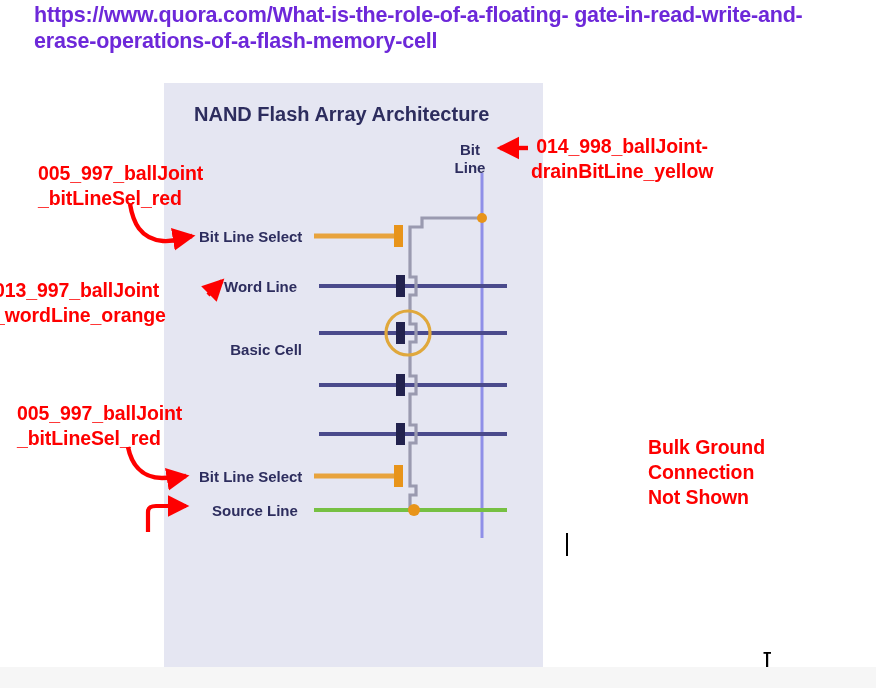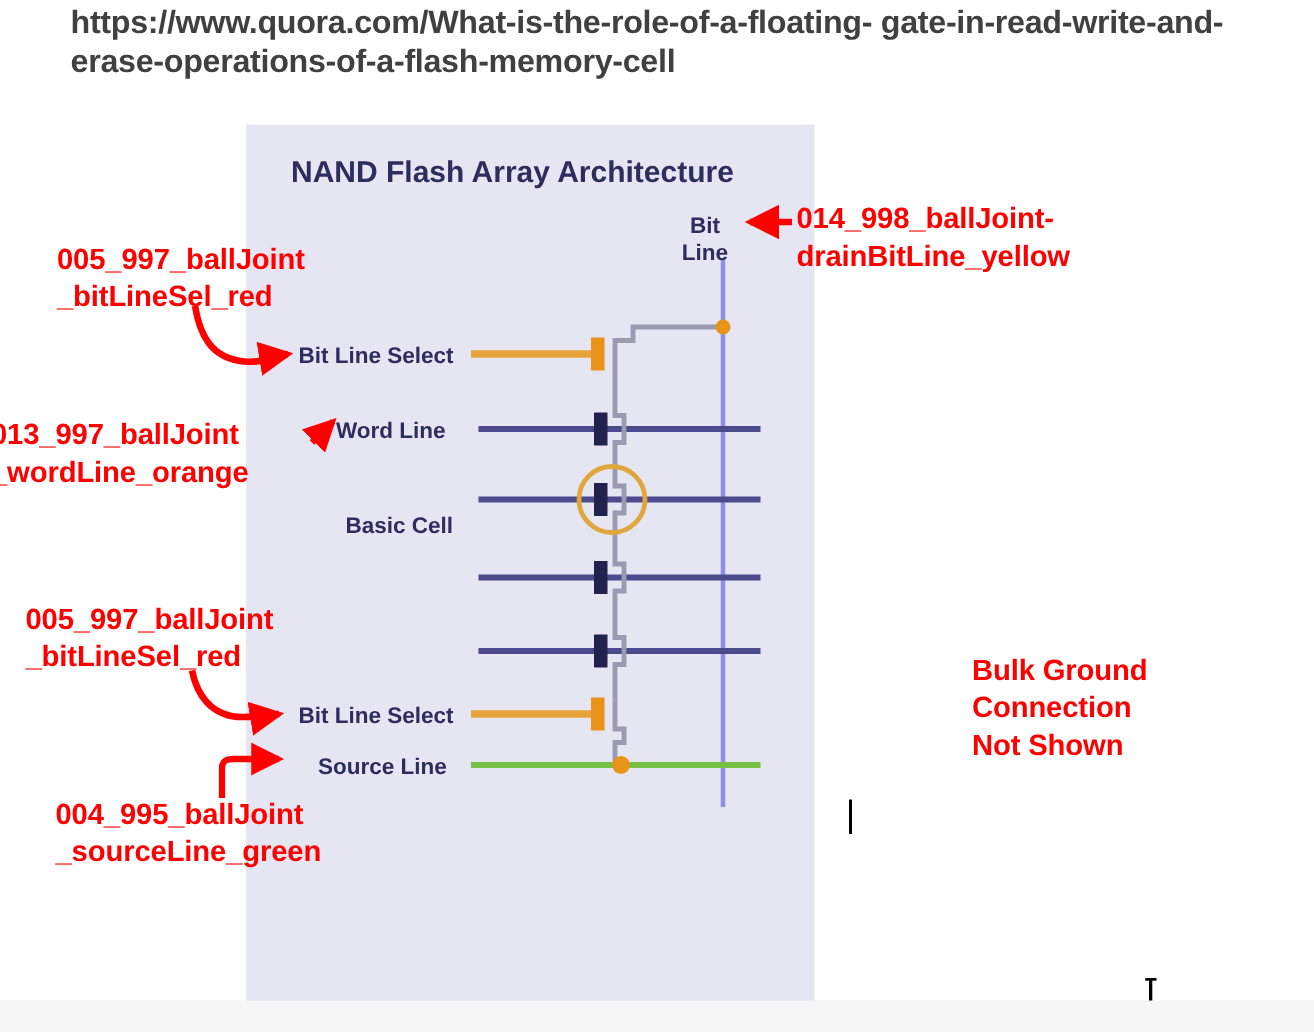--- a/index.html
+++ b/index.html
@@ -28,24 +28,24 @@
     left: 0;
     top: 667px;
     width: 876px;
     height: 21px;
     background: #f6f6f6;
   }
 
   
   #url-heading {
     position: absolute;
-    left: 47px;
+    left: 34px;
     top: 2px;
     width: 800px;
-    color: #404040;
+    color: #6d28d9;
     font-size: 21.5px;
     font-weight: bold;
     line-height: 26px;
     letter-spacing: -0.2px;
     white-space: pre-line;
   }
 
   
   #diagram-panel {
     position: absolute;
@@ -64,21 +64,21 @@
     font-weight: bold;
     font-size: 19.5px;
     line-height: 25px;
     white-space: pre-line;
     letter-spacing: -0.1px;
   }
   #annot-bitlinesel-top  { left: 38px;  top: 161px; }
   #annot-wordline        { left: -6px;  top: 278px; }
   #annot-bitlinesel-bot  { left: 17px;  top: 401px; }
   #annot-sourceline      { left: 37px;  top: 531px; }
-  #annot-drainbitline    { left: 531px; top: 134px; }
+  #annot-drainbitline    { left: 531px; top: 134px; text-align: center; }
   #annot-bulkground      { left: 648px; top: 435px; line-height: 25px; }
 
   
   #arrow-layer {
     position: absolute;
     left: 0; top: 0;
     width: 876px; height: 688px;
     pointer-events: none;
   }
 
@@ -160,22 +160,20 @@
 
   <div class="annot" id="annot-bitlinesel-top">005_997_ballJoint
 _bitLineSel_red</div>
 
   <div class="annot" id="annot-wordline">013_997_ballJoint
 _wordLine_orange</div>
 
   <div class="annot" id="annot-bitlinesel-bot">005_997_ballJoint
 _bitLineSel_red</div>
 
-  <div class="annot" id="annot-sourceline">004_995_ballJoint
-_sourceLine_green</div>
 
   <div class="annot" id="annot-drainbitline">014_998_ballJoint-
 drainBitLine_yellow</div>
 
   <div class="annot" id="annot-bulkground">Bulk Ground
 Connection
 Not Shown</div>
 
   <svg id="arrow-layer">
     <defs>

